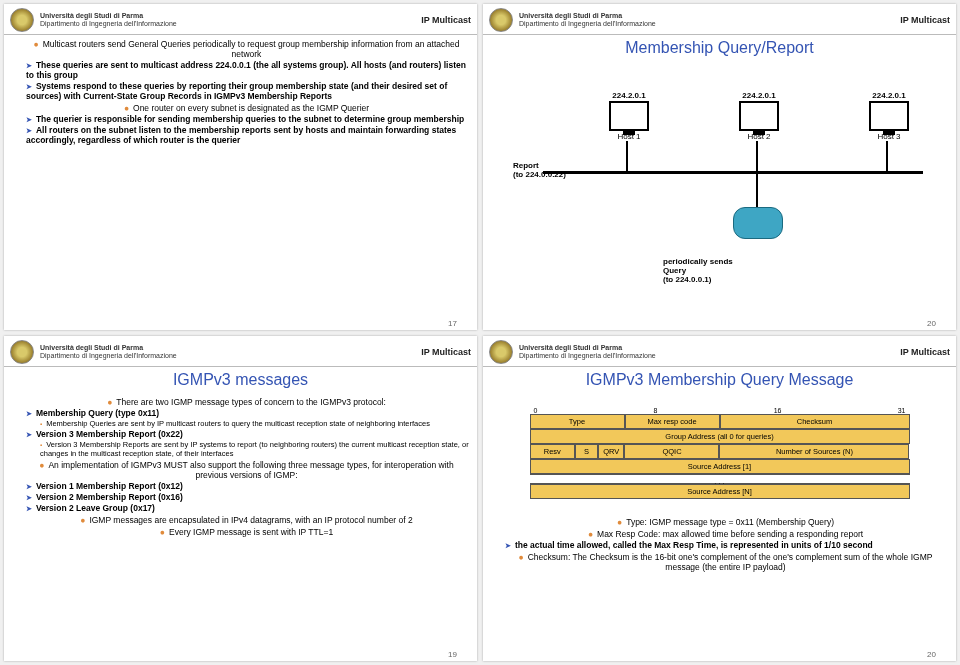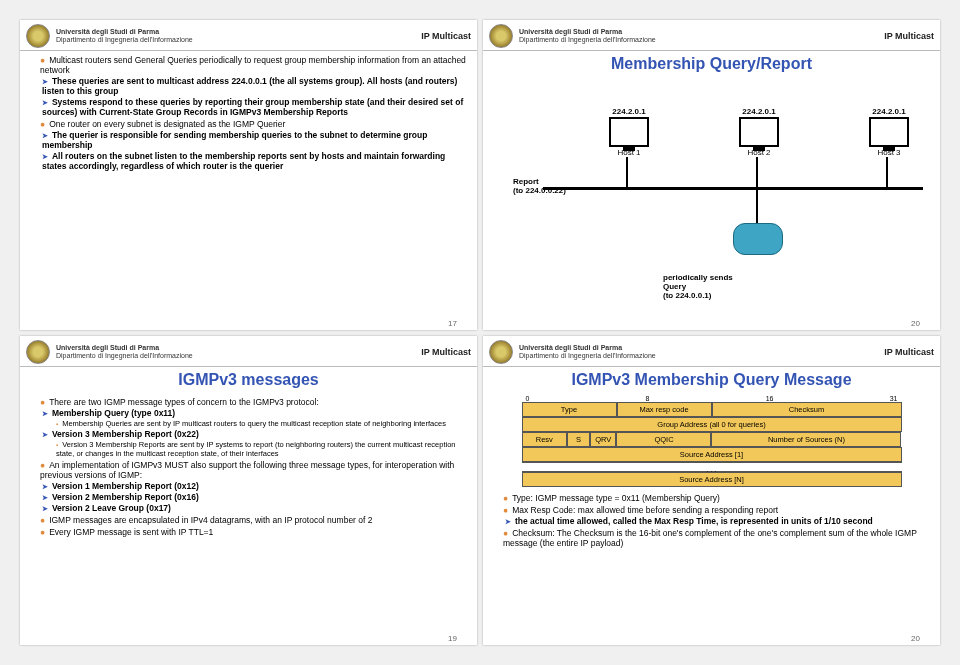--- a/index.html
+++ b/index.html
@@ -9,21 +9,21 @@
     background: #f0f0f0;
     width: 960px;
     height: 665px;
     overflow: hidden;
   }
   .page {
     display: grid;
     grid-template-columns: 1fr 1fr;
     grid-template-rows: 1fr 1fr;
     gap: 6px;
-    padding: 20px;
+    padding: 4px;
     box-sizing: border-box;
     width: 960px;
     height: 665px;
   }
   .slide {
     background: #fff;
     position: relative;
     box-shadow: 0 0 2px rgba(0,0,0,.3);
     overflow: hidden;
   }
@@ -52,21 +52,21 @@
   .uni .u1 { font-weight: bold; }
   .hdr-title {
     margin-left: auto;
     font-size: 9px;
     font-weight: bold;
     color: #222;
   }
   .title {
     color: #3454b3;
     font-size: 16px;
-    font-weight: 700;
+    font-weight: 400;
     text-align: center;
     margin: 4px 0 4px 0;
   }
   .content {
     padding: 2px 8px;
     font-size: 8.5px;
     color: #000;
   }
   .b-orange::before {
     content: "●";
@@ -78,21 +78,21 @@
     color: #3454b3;
     margin-right: 4px;
     font-size: 7px;
   }
   .b-sq::before {
     content: "▪";
     color: #e08b3c;
     margin-right: 4px;
     font-size: 6px;
   }
-  .lvl0 { margin-left: 12px; margin-top: 2px; }
+  .lvl0 { margin-left: 12px; margin-top: 2px; text-align: center; }
   .lvl1 { margin-left: 14px; margin-top: 1px; }
   .lvl2 { margin-left: 28px; margin-top: 1px; font-size: 7.5px; }
   .bold { font-weight: bold; }
   .pgnum {
     position: absolute;
     bottom: 2px;
     right: 20px;
     font-size: 8px;
     color: #666;
   }
@@ -264,21 +264,21 @@
     <div class="hdr">
       <div class="crest"></div>
       <div class="uni">
         <span class="u1">Università degli Studi di Parma</span>
         <span>Dipartimento di Ingegneria dell'Informazione</span>
       </div>
       <span class="hdr-title">IP Multicast</span>
     </div>
     <div class="title">IGMPv3 Membership Query Message</div>
     <div class="content">
-      <div class="msg-table" style="width:380px;margin:0 auto;">
+      <div class="msg-table" style="width:380px;margin:12px auto;">
         <div class="bits-row">
           <span>0</span>
           <span>8</span>
           <span>16</span>
           <span>31</span>
         </div>
         <div class="trow">
           <div class="tcell" style="width:25%;">Type</div>
           <div class="tcell" style="width:25%;">Max resp code</div>
           <div class="tcell" style="width:50%;">Checksum</div>

